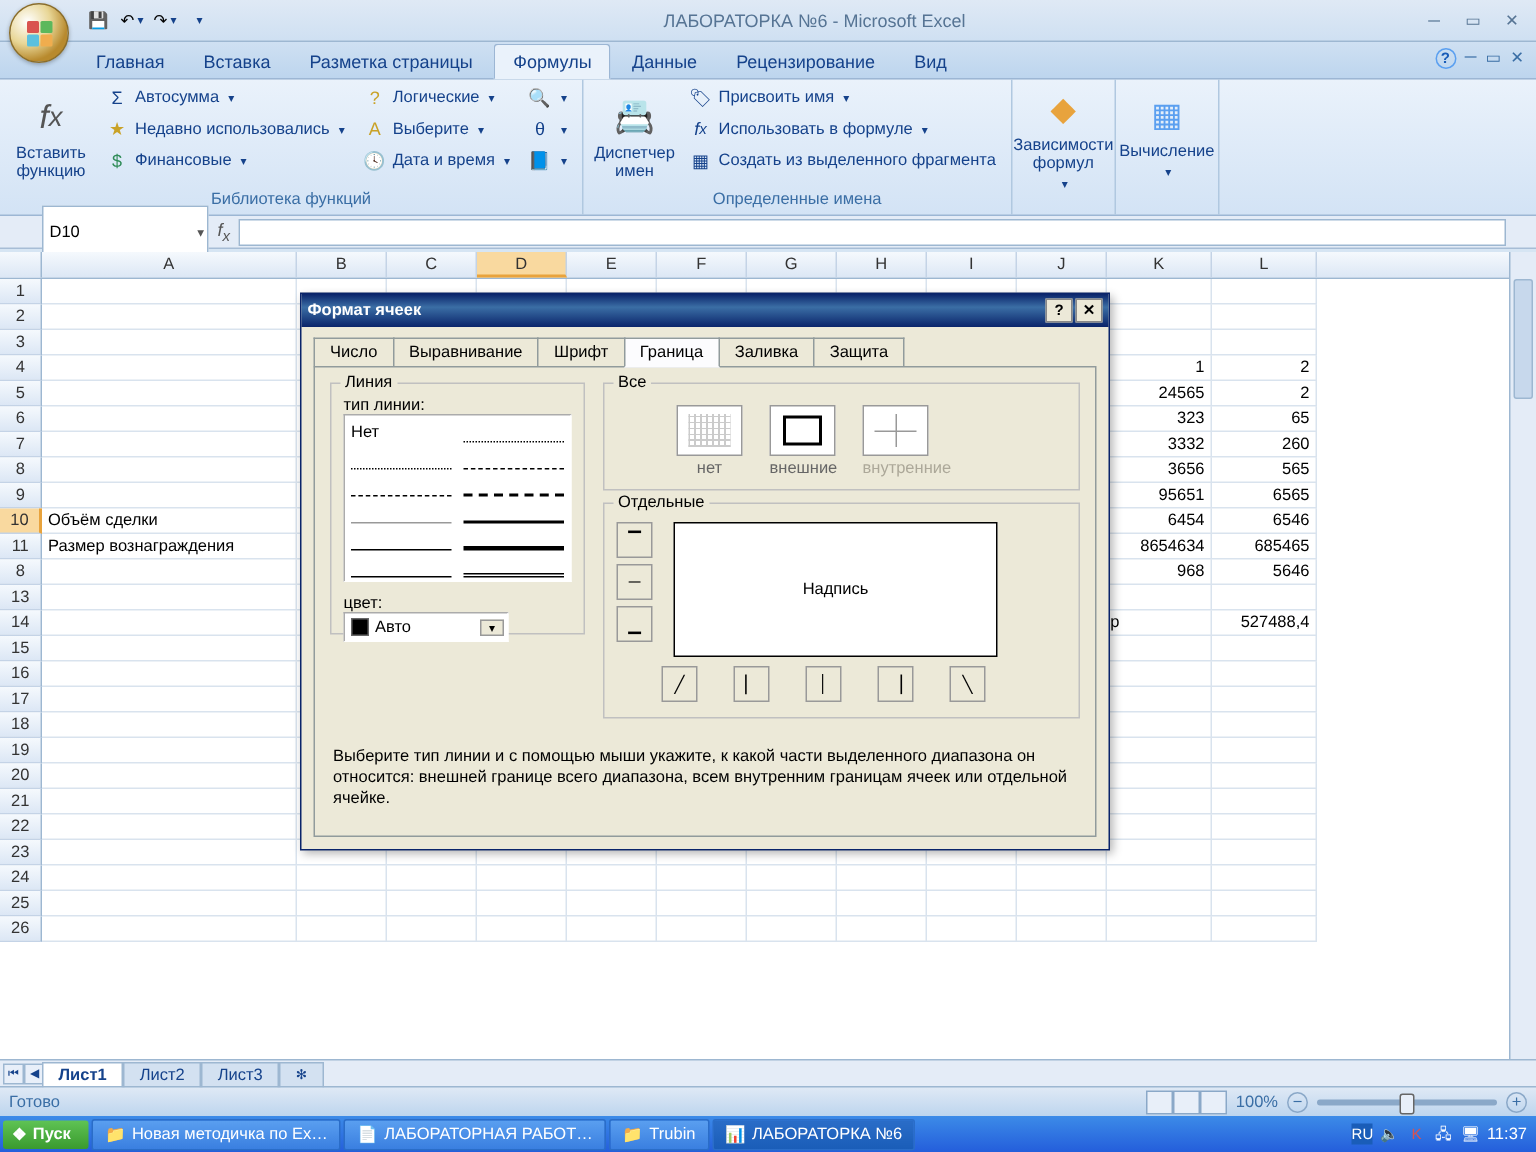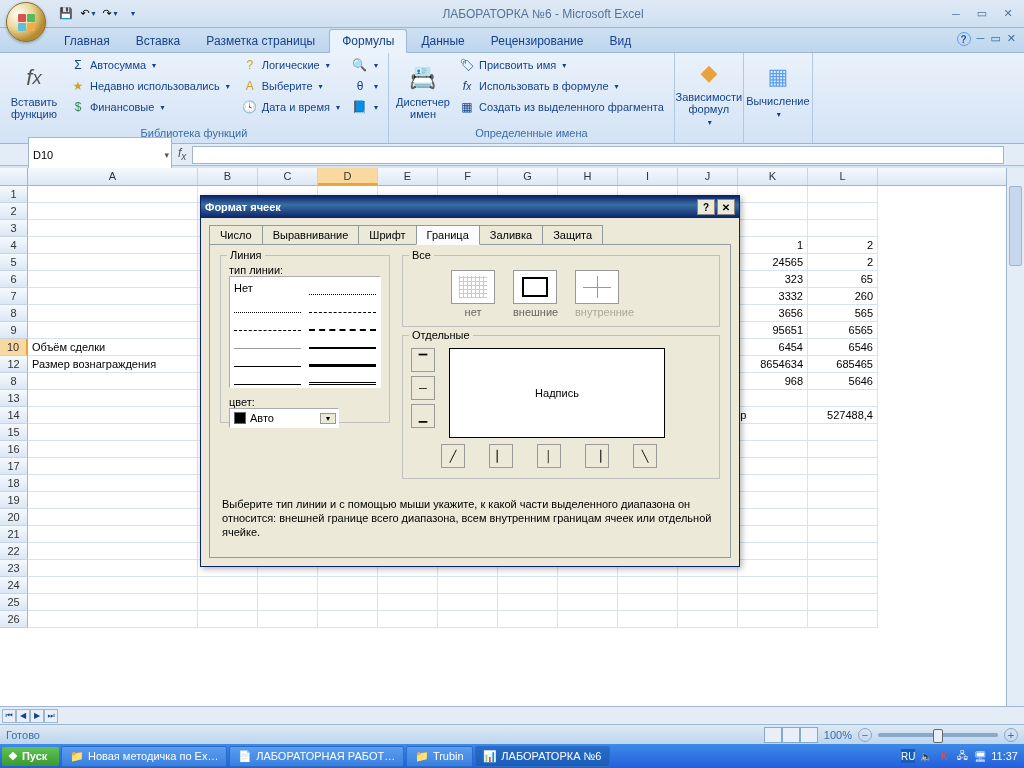--- a/index.html
+++ b/index.html
@@ -29,21 +29,21 @@
 .group-body { flex: 1; display: flex; gap: 4px; }
 .bigbtn { width: 56px; display: flex; flex-direction: column; align-items: center; justify-content: center; gap: 2px; padding: 2px; border-radius: 3px; color: #15428b; font-size: 11px; text-align: center; line-height: 12px; }
 .bigbtn .ic { width: 32px; height: 32px; display: flex; align-items: center; justify-content: center; font-size: 22px; }
 .smallbtn { display: flex; align-items: center; gap: 4px; padding: 2px 4px; color: #15428b; font-size: 11px; border-radius: 2px; white-space: nowrap; }
 .smallbtn .ic { width: 16px; height: 16px; display: inline-flex; align-items: center; justify-content: center; font-size: 12px; }
 .col { display: flex; flex-direction: column; gap: 1px; }
 .dd::after { content: "▾"; font-size: 8px; margin-left: 2px; color: #15428b; }
 
 
 .fml { height: 22px; background: #e4ecf7; border-bottom: 1px solid #a7bdd6; display: flex; align-items: center; }
-.namebox { width: 144px; height: 18px; margin-left: 28px; background: #fff; border: 1px solid #9db7d1; display: flex; align-items: center; padding: 17px 4px; font-size: 11px; position:relative;}
+.namebox { width: 111px; height: 18px; margin-left: 28px; background: #fff; border: 1px solid #9db7d1; display: flex; align-items: center; padding: 17px 4px; font-size: 11px; position:relative;}
 .namebox::after{content:"▾";position:absolute;right:2px;color:#555;font-size:9px;}
 .fx { margin: 0 6px; color: #555; font-style: italic; font-size: 12px; }
 .fml-input { flex: 1; height: 18px; background: #fff; border: 1px solid #9db7d1; margin-right: 20px; }
 
 
 .grid-wrap { position: absolute; top: 168px; left: 0; right: 0; bottom: 44px; background: #fff; }
 .colhdrs { display: flex; height: 18px; background: linear-gradient(#f5f9fd,#dce7f5); border-bottom: 1px solid #9db7d1; }
 .rowcolcorner { width: 28px; border-right: 1px solid #9db7d1; background: linear-gradient(#f5f9fd,#dce7f5); }
 .colhdr { border-right: 1px solid #c4d3e6; text-align: center; font-size: 11px; color: #333; line-height: 17px; }
 .colhdr.sel { background: #f9d99f; border-bottom:2px solid #e8a33d;}
@@ -426,21 +426,21 @@
         <div class="cell" style="width: 60px;"></div>
         <div class="cell" style="width: 60px;"></div>
         <div class="cell" style="width: 60px;"></div>
         <div class="cell" style="width: 60px;"></div>
         <div class="cell" style="width: 60px;"></div>
         <div class="cell" style="width: 60px;"></div>
         <div class="cell r" style="width: 70px;">6454</div>
         <div class="cell r" style="width: 70px;">6546</div>
       </div>
       <div class="row">
-        <div class="rowhdr">12</div>
+        <div class="rowhdr">11</div>
         <div class="cell" style="width: 170px;">Размер вознаграждения</div>
         <div class="cell" style="width: 60px;"></div>
         <div class="cell" style="width: 60px;"></div>
         <div class="cell" style="width: 60px;"></div>
         <div class="cell" style="width: 60px;"></div>
         <div class="cell" style="width: 60px;"></div>
         <div class="cell" style="width: 60px;"></div>
         <div class="cell" style="width: 60px;"></div>
         <div class="cell" style="width: 60px;"></div>
         <div class="cell" style="width: 60px;"></div>
@@ -676,20 +676,26 @@
   <div class="vscroll">
       <div class="th"></div>
     </div>
   <div class="hscroll">
     <div class="nav-ar">
       <span>⏮</span>
       <span>◀</span>
       <span>▶</span>
       <span>⏭</span>
     </div>
+    <div class="sheet-tabs" id="sheettabs">
+        <div class="sht act">Лист1</div>
+        <div class="sht">Лист2</div>
+        <div class="sht">Лист3</div>
+        <div class="sht" style="font-size: 9px;">✻</div>
+      </div>
   </div>
 </div>
 
 <div class="status">
   <span>Готово</span>
   <div class="right">
     <div class="viewbtns">
         <span></span>
         <span></span>
         <span></span>

